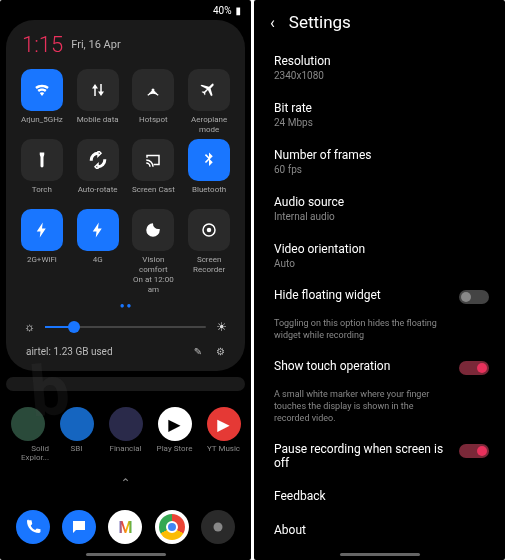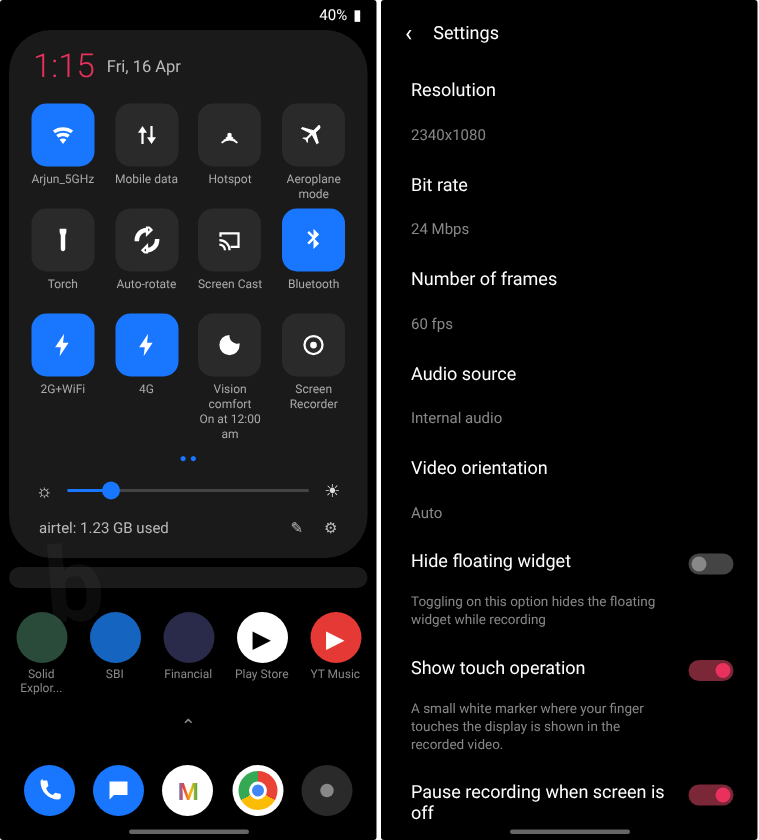--- a/index.html
+++ b/index.html
@@ -20,30 +20,30 @@
 .brightness{display:flex;align-items:center;gap:10px;padding:4px 10px}
 .br-track{flex:1;height:2px;background:#444;position:relative;border-radius:2px}
 .br-fill{position:absolute;left:0;top:0;height:100%;width:18%;background:#1976ff}
 .br-thumb{position:absolute;left:18%;top:50%;transform:translate(-50%,-50%);width:12px;height:12px;background:#1976ff;border-radius:50%}
 .data-row{display:flex;justify-content:space-between;align-items:center;padding:8px 12px 2px;color:#bbb;font-size:10px}
 .data-actions{display:flex;gap:14px}
 .notif{background:#1a1a1a;margin:6px;height:14px;border-radius:10px}
 .home-grid{display:grid;grid-template-columns:repeat(5,1fr);padding:10px 6px;gap:6px}
 .app{display:flex;flex-direction:column;align-items:center;gap:3px}
 .app-icon{width:34px;height:34px;border-radius:50%;display:flex;align-items:center;justify-content:center;font-size:16px}
-.app-lbl{color:#888;font-size:8px;text-align:center}
+.app-lbl{color:#888;font-size:8px;text-align:right}
 .dock{position:absolute;bottom:16px;left:0;right:0;display:flex;justify-content:space-around;padding:0 10px}
 .nav-bar{position:absolute;bottom:4px;left:50%;transform:translateX(-50%);width:80px;height:3px;background:#666;border-radius:2px}
 .chevron-up{text-align:center;color:#888;font-size:12px;padding:4px 0}
 
 .settings-hdr{display:flex;align-items:center;gap:14px;padding:12px 16px;color:#fff}
-.settings-title{font-size:12px}
+.settings-title{font-size:17px}
 .set-item{padding:10px 20px}
 .set-item .lbl{color:#fff;font-size:12px}
-.set-item .sub{color:#888;font-size:10px;margin-top:18px}
+.set-item .sub{color:#888;font-size:10px;margin-top:2px}
 .toggle-row{display:flex;justify-content:flex-end;align-items:flex-start;padding:9px 16px 9px 20px;gap:10px}
 .toggle-txt{flex:1}
 .toggle-txt .lbl{color:#fff;font-size:12px}
 .toggle-txt .sub{color:#888;font-size:9px;margin-top:15px;line-height:12px}
 .toggle{width:30px;height:14px;background:#444;border-radius:8px;position:relative;flex-shrink:0;margin-top:2px}
 .toggle::after{content:'';position:absolute;width:10px;height:10px;background:#888;border-radius:50%;top:2px;left:2px}
 .toggle.on{background:#7a2838}
 .toggle.on::after{background:#e8315c;left:18px}
 svg{width:18px;height:18px;fill:#fff}
 .sun{color:#ddd;font-size:12px}

